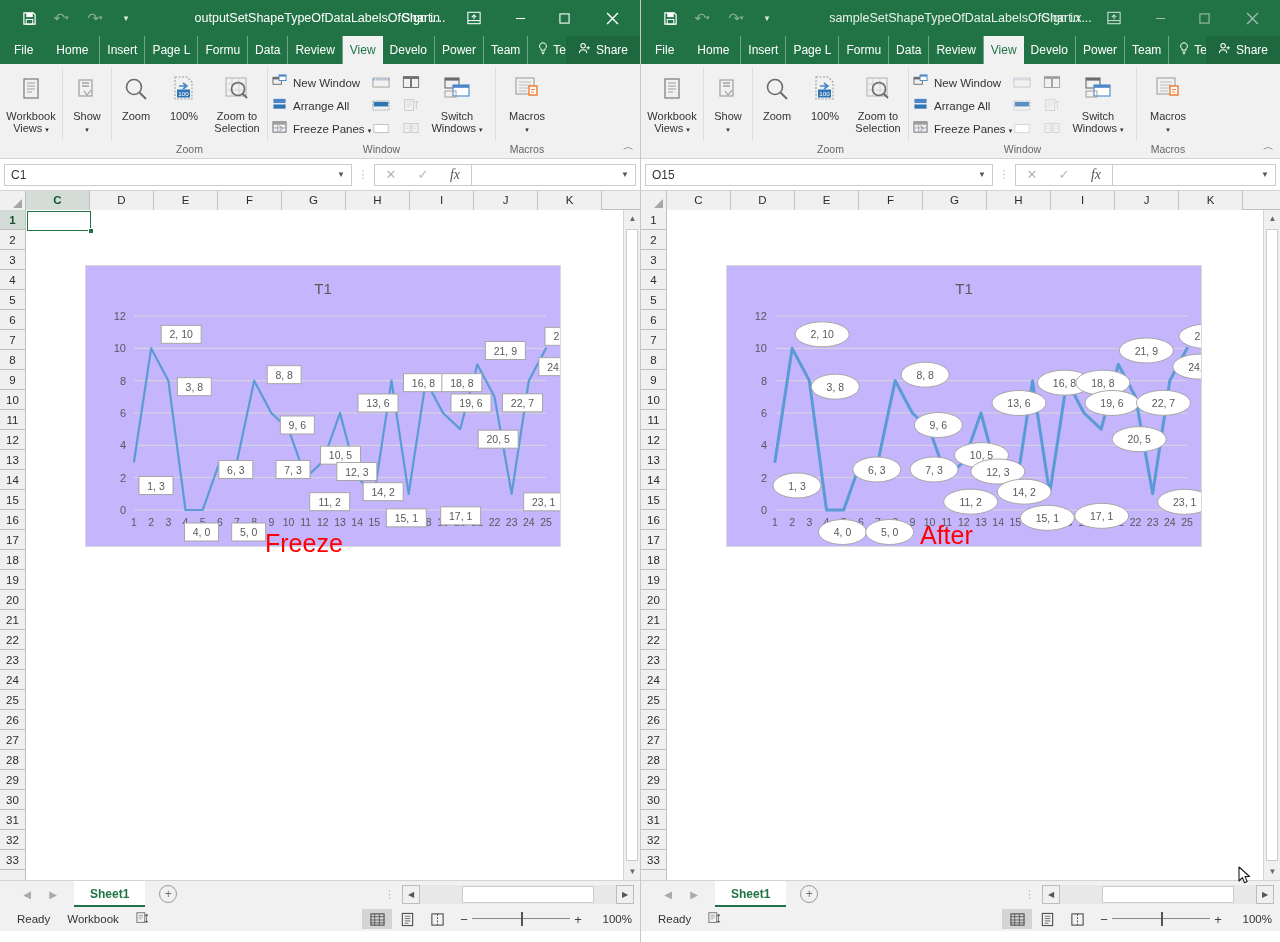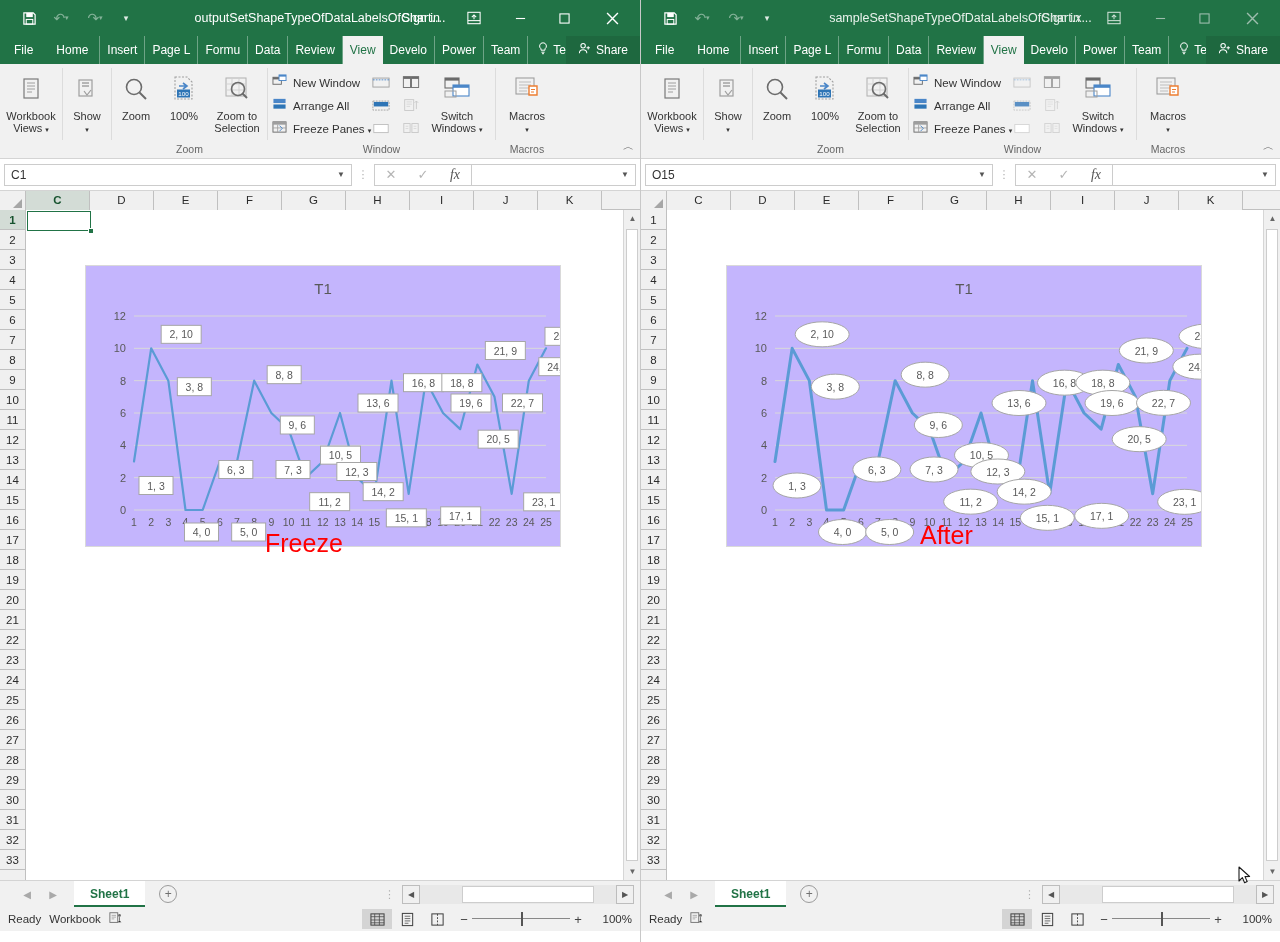--- a/index.html
+++ b/index.html
@@ -133,21 +133,21 @@
   .hscroll { position:absolute; right:6px; width:232px; height:19px; display:flex; align-items:stretch; }
   .hscroll .hb { width:18px; background:#f0f0f0; border:1px solid #bdbdbd; color:#555;
                  font-size:8px; display:flex; align-items:center; justify-content:center; }
   .hscroll .htrack { flex:1; background:#e8e8e8; position:relative; }
   .hscroll .hthumb { position:absolute; left:42px; right:22px; top:1px; bottom:1px;
                      background:#fff; border:1px solid #cdcdcd; }
 
   
   .statusbar { height:24px; background:#f1f1f1; display:flex; align-items:center;
                position:relative; font-size:11.5px; color:#333; }
-  .statusbar .st { margin-left:8px; }
+  .statusbar .st { margin-left:17px; }
   .sb-views { position:absolute; right:188px; display:flex; gap:0; }
   .sb-views .vb { width:30px; height:20px; display:flex; align-items:center;
                   justify-content:center; color:#444; }
   .sb-views .vb.on { background:#d4d4d4; }
   .zoomctl { position:absolute; right:54px; width:130px; height:20px; display:flex;
              align-items:center; gap:0; }
   .zoomctl .zm { width:16px; text-align:center; color:#444; font-size:13px; }
   .zoomctl .ztrack { flex:1; height:20px; position:relative; }
   .zoomctl .ztrack:before { content:""; position:absolute; left:0; right:0; top:9px; height:1px;
                             background:#888; }

